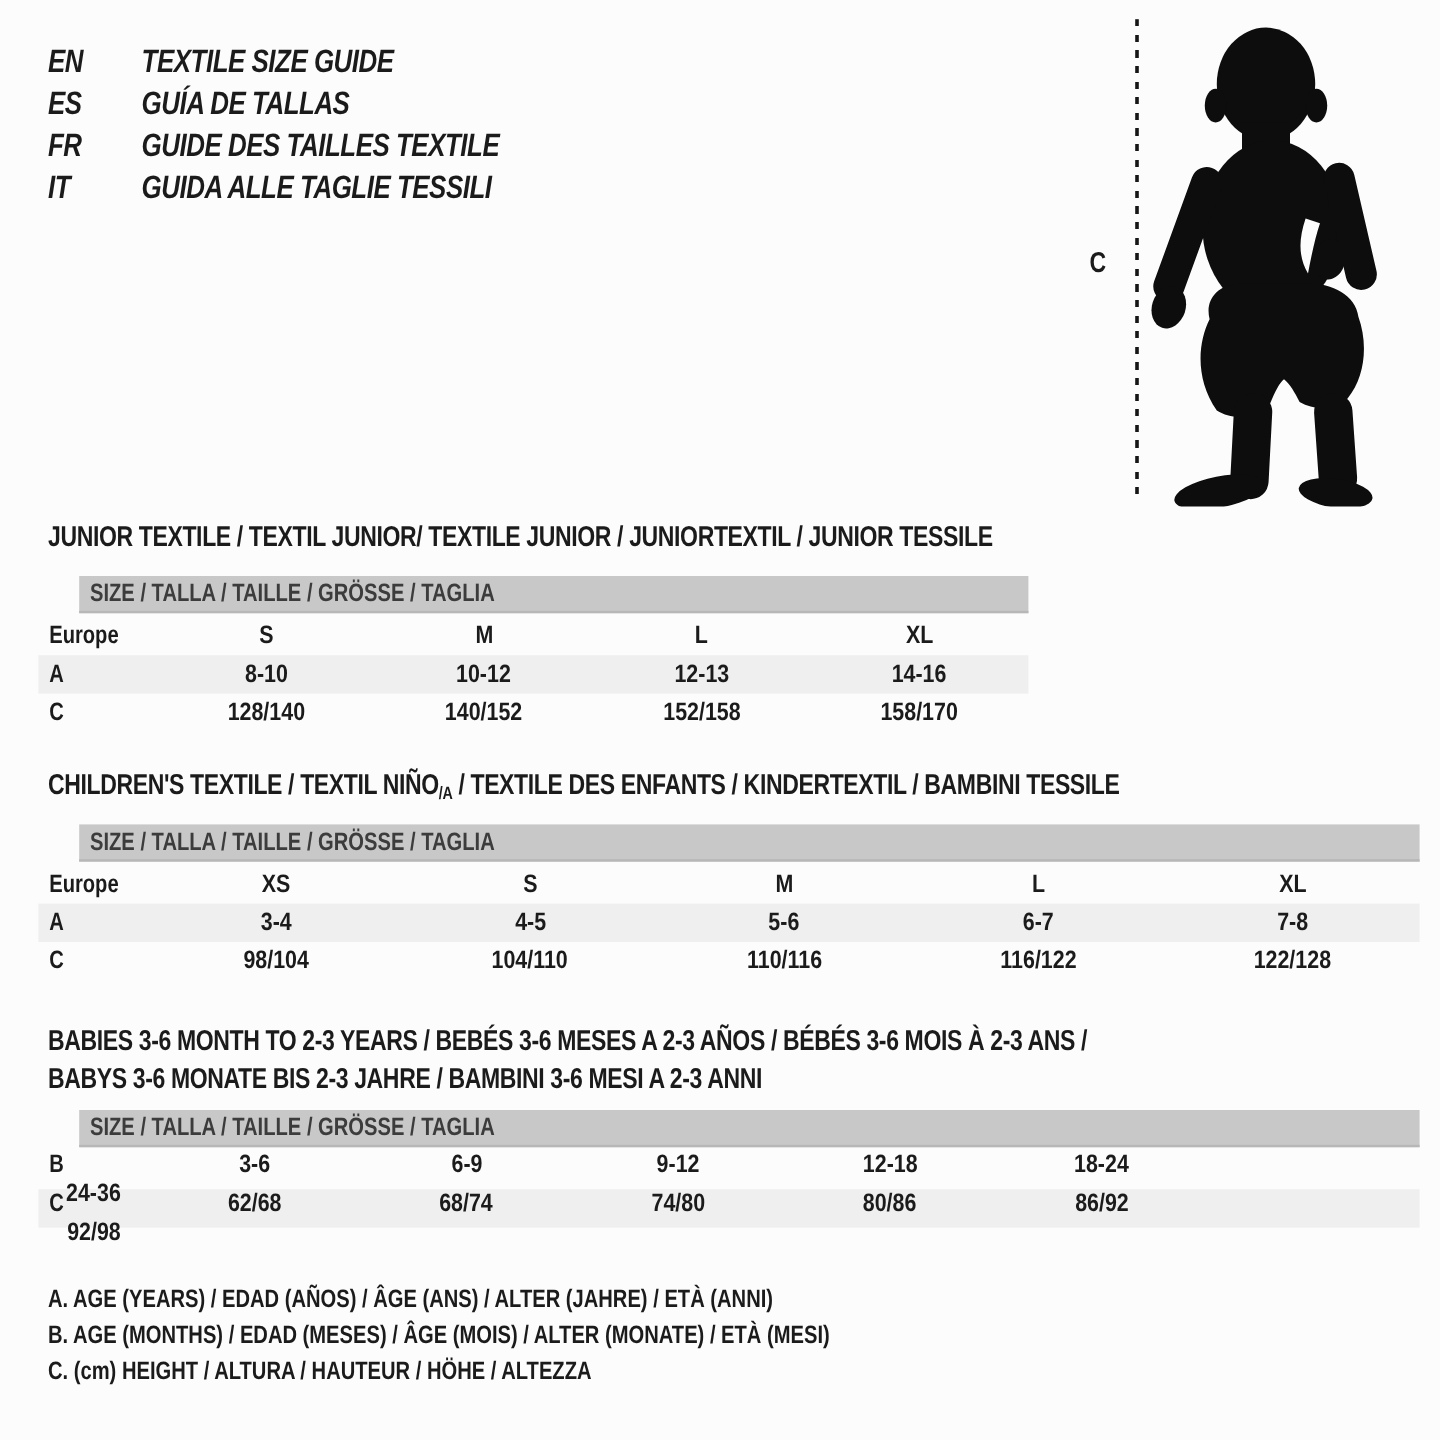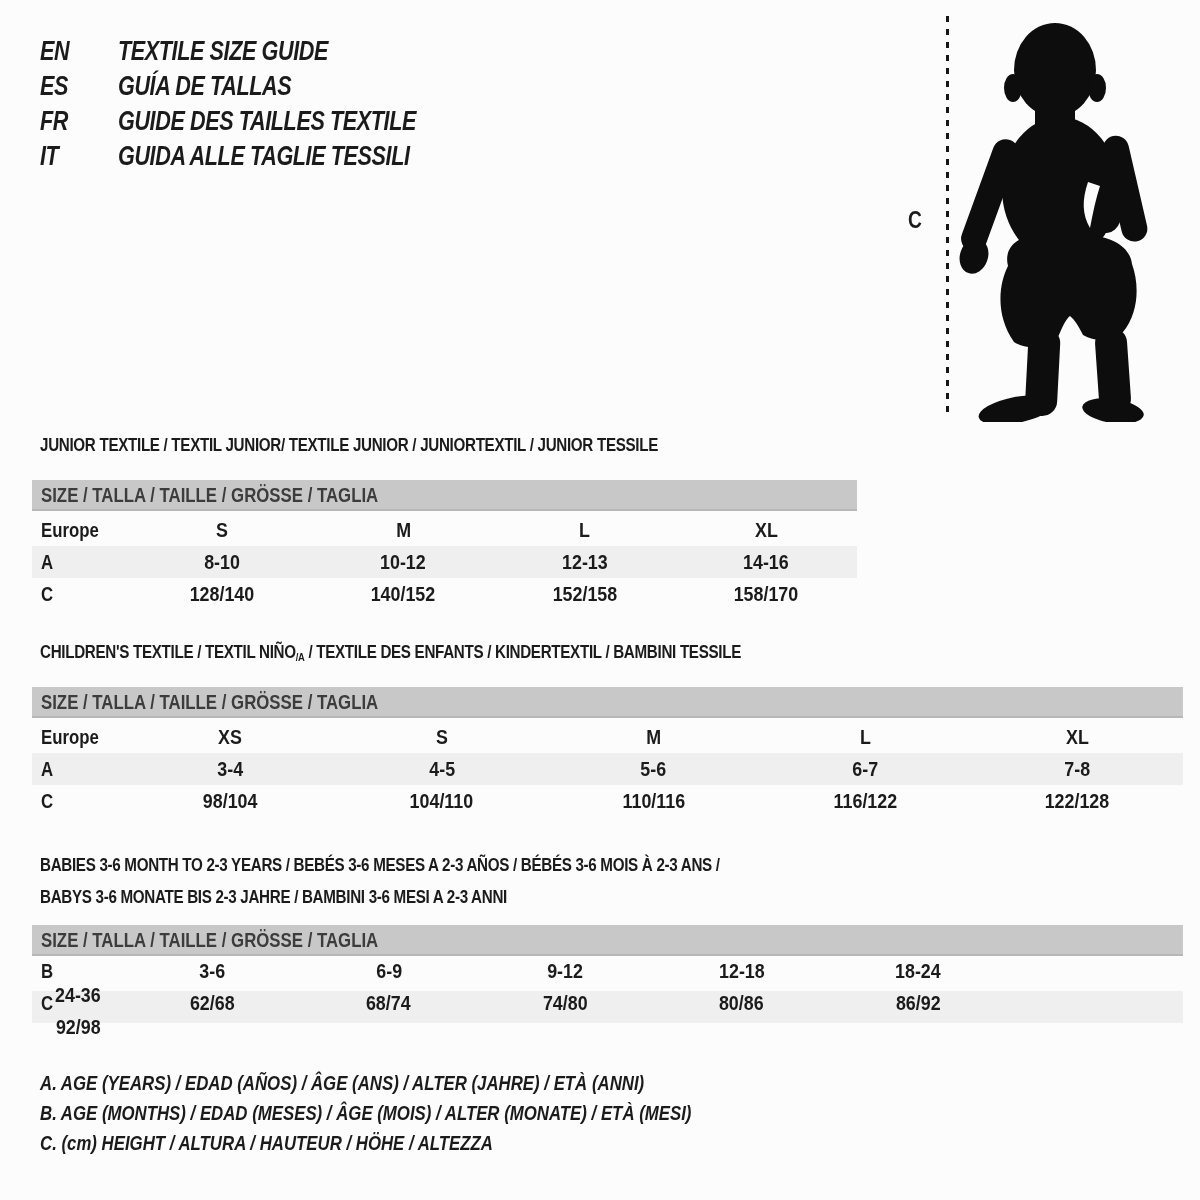--- a/index.html
+++ b/index.html
@@ -30,38 +30,38 @@
   .lang-block{left:40px;top:34px;font-style:italic;}
   .lang-row{display:flex;height:35px;align-items:center;font-size:27px;letter-spacing:-.5px;}
   .lang-code{width:78px;}
 
   
   .dotline{left:946px;top:16px;width:3px;height:400px;
     background:repeating-linear-gradient(to bottom,#161616 0 6px,transparent 6px 13px);}
   .measure-c{left:908px;top:206px;font-size:24px;}
 
   
-  .sec-title{font-size:19px;letter-spacing:-.4px;}
+  .sec-title{font-size:24px;letter-spacing:-.4px;}
   .sub{font-size:.62em;vertical-align:-.28em;}
 
   
   .tbl{left:32px;}
   .tbl-bar{height:31px;background:var(--bar-bg);border-bottom:2px solid #b7b7b7;
     color:var(--bar-text);font-size:21px;display:flex;align-items:center;
-    padding-left:9px;margin-bottom:3px;}
+    padding-left:9px;margin-bottom:3px;margin-left:34px;}
   .trow{display:grid;height:32px;align-items:center;font-size:21px;}
   .trow.shaded{background:var(--row-shaded);}
   .t4{grid-template-columns:12% 22% 22% 22% 22%;}
   .t5{grid-template-columns:8% 18.4% 18.4% 18.4% 18.4% 18.4%;}
   .t6{grid-template-columns:8% 15.33% 15.33% 15.33% 15.33% 15.34%;}
   .cell{display:flex;justify-content:center;align-items:center;}
   .cell.label{justify-content:flex-start;padding-left:9px;}
 
   
-  .legend-line{left:40px;font-size:21px;font-style:italic;}
+  .legend-line{left:40px;font-size:21px;}
 </style>
 </head>
 <body>
 
 <div class="abs lang-block">
   <div class="lang-row">
     <span class="lang-code"><span class="cond">EN</span></span>
     <span class="cond">TEXTILE SIZE GUIDE</span>
   </div>
   <div class="lang-row">

